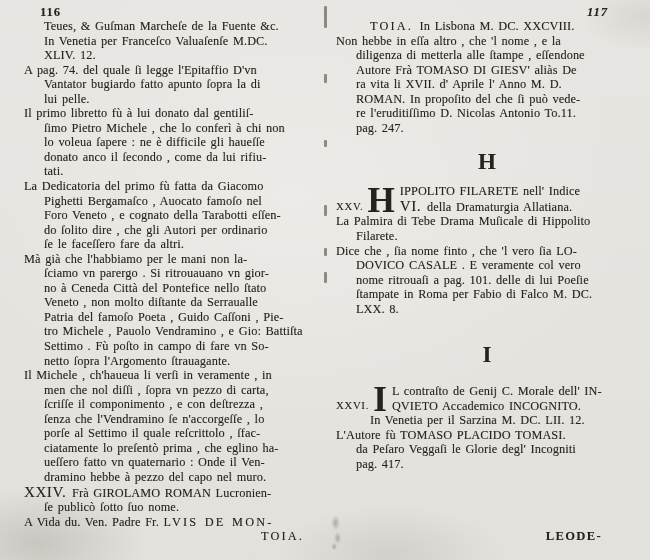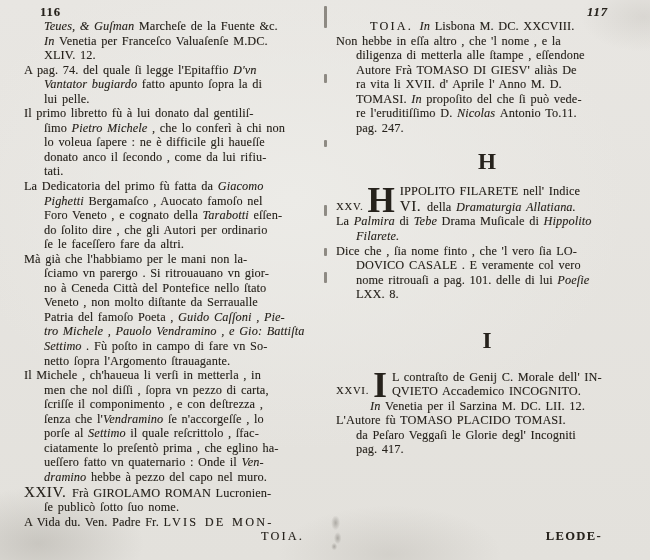--- a/index.html
+++ b/index.html
@@ -22,21 +22,21 @@
   }
   .col-left{left:16px;width:306px;margin-left:8px;}
   .col-right{left:336px;width:302px;}
   .pagenum{font-weight:bold;font-size:12.5px;letter-spacing:1px;line-height:14px;}
   .pn-left{padding-left:16px;}
   .pn-right{text-align:right;padding-right:30px;font-style:italic;}
   .line{padding-left:20px;white-space:nowrap;}
   .line.ind0{padding-left:0;}
   .line.ind2{padding-left:34px;}
   .line.al-r{text-align:right;padding-right:26px;}
-  .it{font-style:italic;}
+  .it{}
   .sp{letter-spacing:2.2px;}
   .sm{font-size:15px;letter-spacing:0.6px;}
   .secletter{text-align:center;font-weight:bold;font-size:23px;line-height:24px;}
   .sec-h{margin:15px 0 10px;}
   .sec-i{margin:27px 0 17px;}
   .dc{display:flex;align-items:flex-end;}
   .dclabel{flex:none;font-size:10.6px;letter-spacing:0.8px;padding-top:3px;}
   .dcap{flex:none;font-size:35px;line-height:27px;font-weight:bold;padding:1px 5px 0 4px;}
   .dclines{flex:1;}
   .dclines .line{padding-left:0;}
@@ -82,21 +82,21 @@
         <div class="line ind0"><span>Mà già che l'habbiamo per le mani non la-</span></div>
         <div class="line ind1"><span>ſciamo vn parergo .  Si ritrouauano vn gior-</span></div>
         <div class="line ind1"><span>no à Ceneda Città del Pontefice nello ſtato</span></div>
         <div class="line ind1"><span>Veneto , non molto diſtante da Serraualle</span></div>
         <div class="line ind1"><span>Patria del famoſo Poeta , </span><span class="it">Guido Caſſoni , Pie-</span></div>
         <div class="line ind1"><span class="it">tro Michele , Pauolo Vendramino , e Gio: Battiſta</span></div>
         <div class="line ind1"><span class="it">Settimo . </span><span>Fù poſto in campo di fare vn So-</span></div>
         <div class="line ind1"><span>netto ſopra l'Argomento ſtrauagante.</span></div>
       </div>
       <div class="block">
-        <div class="line ind0"><span>Il Michele , ch'haueua li verſi in metterla , in</span></div>
+        <div class="line ind0"><span>Il Michele , ch'haueua li verſi in veramente , in</span></div>
         <div class="line ind1"><span>men che nol diſſi , ſopra vn pezzo di carta,</span></div>
         <div class="line ind1"><span>ſcriſſe il componimento , e con deſtrezza ,</span></div>
         <div class="line ind1"><span>ſenza che l'</span><span class="it">Vendramino</span><span> ſe n'accorgeſſe , lo</span></div>
         <div class="line ind1"><span>porſe al </span><span class="it">Settimo</span><span> il quale reſcrittolo , ſfac-</span></div>
         <div class="line ind1"><span>ciatamente lo preſentò prima , che eglino ha-</span></div>
         <div class="line ind1"><span>ueſſero fatto vn quaternario : Onde il </span><span class="it">Ven-</span></div>
         <div class="line ind1"><span class="it">dramino</span><span> hebbe à pezzo del capo nel muro.</span></div>
       </div>
       <div class="block">
         <div class="line ind0"><span class="sm">XXIV. </span><span>Frà GIROLAMO ROMAN Lucronien-</span></div>
@@ -112,41 +112,42 @@
     <div class="pagenum pn-right">117</div>
     <div class="catchword">LEODE-</div>
   <div class="block">
         <div class="line ind2"><span class="sp">TOIA. </span><span class="it">In </span><span>Lisbona M. DC. XXCVIII.</span></div>
       </div>
       <div class="block">
         <div class="line ind0"><span>Non hebbe in eſſa altro , che 'l nome , e la</span></div>
         <div class="line ind1"><span>diligenza di metterla alle ſtampe , eſſendone</span></div>
         <div class="line ind1"><span>Autore Frà TOMASO DI GIESV' aliàs De</span></div>
         <div class="line ind1"><span>ra vita li XVII. d' Aprile l' Anno M. D.</span></div>
-        <div class="line ind1"><span>TOMASI. </span><span class="it">In </span><span>propoſito del che ſi può vede-</span></div>
+        <div class="line ind1"><span>ROMAN. </span><span class="it">In </span><span>propoſito del che ſi può vede-</span></div>
         <div class="line ind1"><span>re l'eruditiſſimo D. </span><span class="it">Nicolas </span><span>Antonio To.11.</span></div>
         <div class="line ind1"><span>pag. 247.</span></div>
       </div>
       <div class="secletter sec-h">H</div>
       <div class="block dc">
         <span class="dclabel">XXV.</span>
         <span class="dcap">H</span>
         <div class="dclines">
           <div class="line ind0"><span>IPPOLITO FILARETE nell' Indice</span></div>
           <div class="line ind0"><span class="sm">VI. </span><span>della </span><span class="it">Dramaturgia Allatiana.</span></div>
         </div>
       </div>
       <div class="block">
         <div class="line ind0"><span>La </span><span class="it">Palmira </span><span>di </span><span class="it">Tebe </span><span>Drama Muſicale di </span><span class="it">Hippolito</span></div>
         <div class="line ind1"><span class="it">Filarete.</span></div>
       </div>
       <div class="block">
         <div class="line ind0"><span>Dice che , ſia nome finto , che 'l vero ſia LO-</span></div>
         <div class="line ind1"><span>DOVICO CASALE . E veramente col vero</span></div>
         <div class="line ind1"><span>nome ritrouaſi a pag. 101. delle di lui </span><span class="it">Poeſie</span></div>
+        <div class="line ind1"><span>ſtampate in Roma per Fabio di Falco M. DC.</span></div>
         <div class="line ind1"><span>LXX. 8.</span></div>
       </div>
       <div class="secletter sec-i">I</div>
       <div class="block dc">
         <span class="dclabel">XXVI.</span>
         <span class="dcap">I</span>
         <div class="dclines">
           <div class="line ind0"><span>L contraſto de Genij C. Morale dell' IN-</span></div>
           <div class="line ind0"><span>QVIETO Accademico INCOGNITO.</span></div>
         </div>

